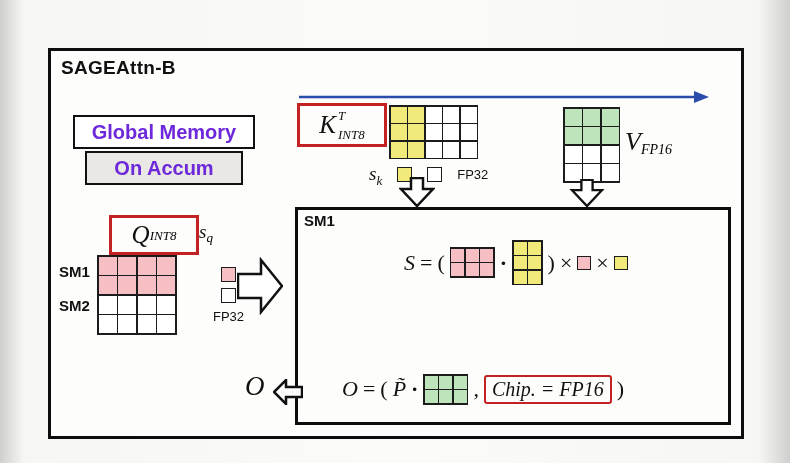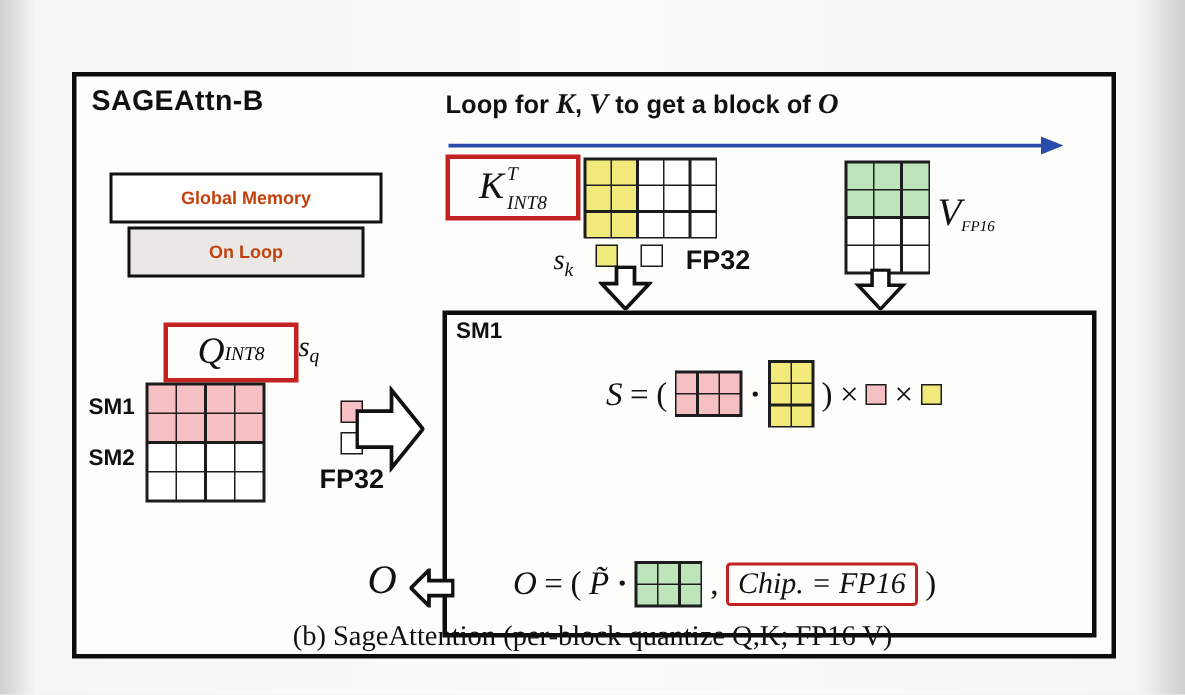--- a/index.html
+++ b/index.html
@@ -7,36 +7,36 @@
   .frame{position:relative;width:790px;height:463px;overflow:hidden;
          background:linear-gradient(90deg,#cfcfcd 0%,#f6f6f4 3%,#fbfbfa 50%,#f6f6f4 96%,#cfcfcd 100%);}
   .abs{position:absolute;}
   .main-box{position:absolute;left:48px;top:16px;width:690px;height:385px;
             border:3px solid #0d0d0d;background:#fdfdfc;margin-top:32px;}
   .title{position:absolute;left:10px;top:6px;font-weight:bold;font-size:19px;letter-spacing:.3px;color:#111;}
   .loop-label{font-weight:bold;font-size:17px;color:#111;white-space:nowrap;}
   .mvar{font-family:"Liberation Serif",serif;font-style:italic;color:#111;}
   .loop-label .mvar{font-size:19px;font-weight:600;}
   .mem-box{display:flex;align-items:center;justify-content:center;border:2px solid #111;
-           font-weight:bold;font-size:12px;color:#c2410c;}
+           font-weight:bold;font-size:20px;color:#6d28d9;}
   .red-box{display:flex;align-items:center;justify-content:center;border:3px solid #c32222;
            background:transparent;}
   .supsub{display:inline-flex;flex-direction:column;justify-content:space-between;height:32px;
           margin-left:2px;font-size:13px;line-height:1;}
   sub.msub{font-family:"Liberation Serif",serif;font-style:italic;font-size:13px;line-height:1;}
   .mgrid{background:#1c1c1c;padding:1.5px;gap:1.5px;display:grid;width:max-content;}
   .gcell{background:#fff;}
   .sq{display:inline-block;width:13px;height:13px;border:1.5px solid #1c1c1c;box-sizing:content-box;}
   .sq-sm{width:12px;height:12px;}
   .sq-white{background:#fff;}
   .sq-pink{background:#f5bfc3;}
   .sq-yellow{background:#f2e97b;}
-  .fp32{font-weight:bold;font-size:18px;color:#111;}
+  .fp32{font-weight:normal;font-size:13px;color:#111;}
   .row-label{font-weight:bold;font-size:15px;color:#111;}
-  .scale-row{display:flex;gap:15px;}
+  .scale-row{display:flex;align-items:center;gap:15px;}
   .mvar-lg{font-size:25px;}
   .sm1-box{position:absolute;left:244px;top:156px;width:436px;height:218px;border:3px solid #0d0d0d;background:#fdfdfc;box-sizing:border-box;}
   .eq-row{position:absolute;display:flex;align-items:center;gap:5px;}
   .eq-text{font-family:"Liberation Serif",serif;font-size:22px;color:#111;white-space:nowrap;}
   .eq-it{font-style:italic;}
   .eq-line{position:absolute;left:0;width:100%;text-align:center;font-family:"Liberation Serif",serif;
            font-style:italic;font-size:23px;color:#111;}
   .accum-box{border:2.5px solid #c32222;border-radius:3px;padding:1px 6px;
              font-family:"Liberation Serif",serif;font-style:italic;font-size:20px;color:#111;white-space:nowrap;}
   .caption{position:absolute;left:0;top:414px;width:100%;text-align:center;
@@ -45,34 +45,31 @@
 </style>
 </head>
 <body>
 
 <div class="frame">
 
   <div class="main-box">
 
     <div class="title">SAGEAttn-B</div>
 
-    <div class="loop-label abs" style="left:246px;top:8px;">
-      <span>Loop for </span><span class="mvar">K</span><span>, </span><span class="mvar">V</span><span> to get a block of </span><span class="mvar">O</span>
-    </div>
 
     <svg class="abs" style="left:246px;top:38px;" width="414" height="16" viewBox="0 0 414 16">
       <line x1="2" y1="8" x2="398" y2="8" stroke="#2b4bab" stroke-width="2.5"></line>
       <polygon points="397,2 412,8 397,14" fill="#2b4bab"></polygon>
     </svg>
 
     <div class="mem-box abs" style="left:22px;top:64px;width:178px;height:30px;background:#ffffff;">
       <span>Global Memory</span>
     </div>
     <div class="mem-box abs" style="left:34px;top:100px;width:154px;height:30px;background:#e9e8e5;">
-      <span>On Loop</span>
+      <span>On Accum</span>
     </div>
 
     <div class="red-box abs" style="left:246px;top:52px;width:84px;height:38px;">
       <span class="mvar mvar-lg">K</span>
       <span class="supsub">
         <span class="mvar">T</span>
         <span class="mvar">INT8</span>
       </span>
     </div>
 
@@ -113,21 +110,21 @@
         <div class="gcell" style="background: rgb(190, 228, 187);"></div>
         <div class="gcell" style="background: rgb(190, 228, 187);"></div>
         <div class="gcell"></div>
         <div class="gcell"></div>
         <div class="gcell"></div>
         <div class="gcell"></div>
         <div class="gcell"></div>
         <div class="gcell"></div>
       </div>
     <div class="abs" style="left:574px;top:76px;">
-      <span class="mvar" style="font-size:26px;">V</span><sub class="msub" style="font-size:10px;">FP16</sub>
+      <span class="mvar" style="font-size:26px;">V</span><sub class="msub" style="font-size:14px;">FP16</sub>
     </div>
 
     <svg class="abs" style="left:518px;top:128px;" width="36" height="28" viewBox="0 0 36 30">
       <polygon points="12,1 24,1 24,12 34,12 18,29 2,12 12,12" fill="#ffffff" stroke="#111" stroke-width="2.5"></polygon>
     </svg>
 
     <div class="red-box abs" style="left:58px;top:164px;width:84px;height:34px;">
       <span class="mvar mvar-lg">Q</span>
         <sub class="msub">INT8</sub>
     </div>
@@ -220,15 +217,14 @@
       </div>
     </div>
 
     <div class="abs mvar" style="left:194px;top:320px;font-size:27px;">O</div>
     <svg class="abs" style="left:222px;top:328px;" width="30" height="26" viewBox="0 0 30 26">
       <polygon points="29,8 13,8 13,1 1,13 13,25 13,18 29,18" fill="#ffffff" stroke="#111" stroke-width="2.5"></polygon>
     </svg>
 
   </div>
 
-  <div class="caption">(b) SageAttention (per-block quantize Q,K; FP16 V)</div>
 
 </div>
 
 </body></html>

